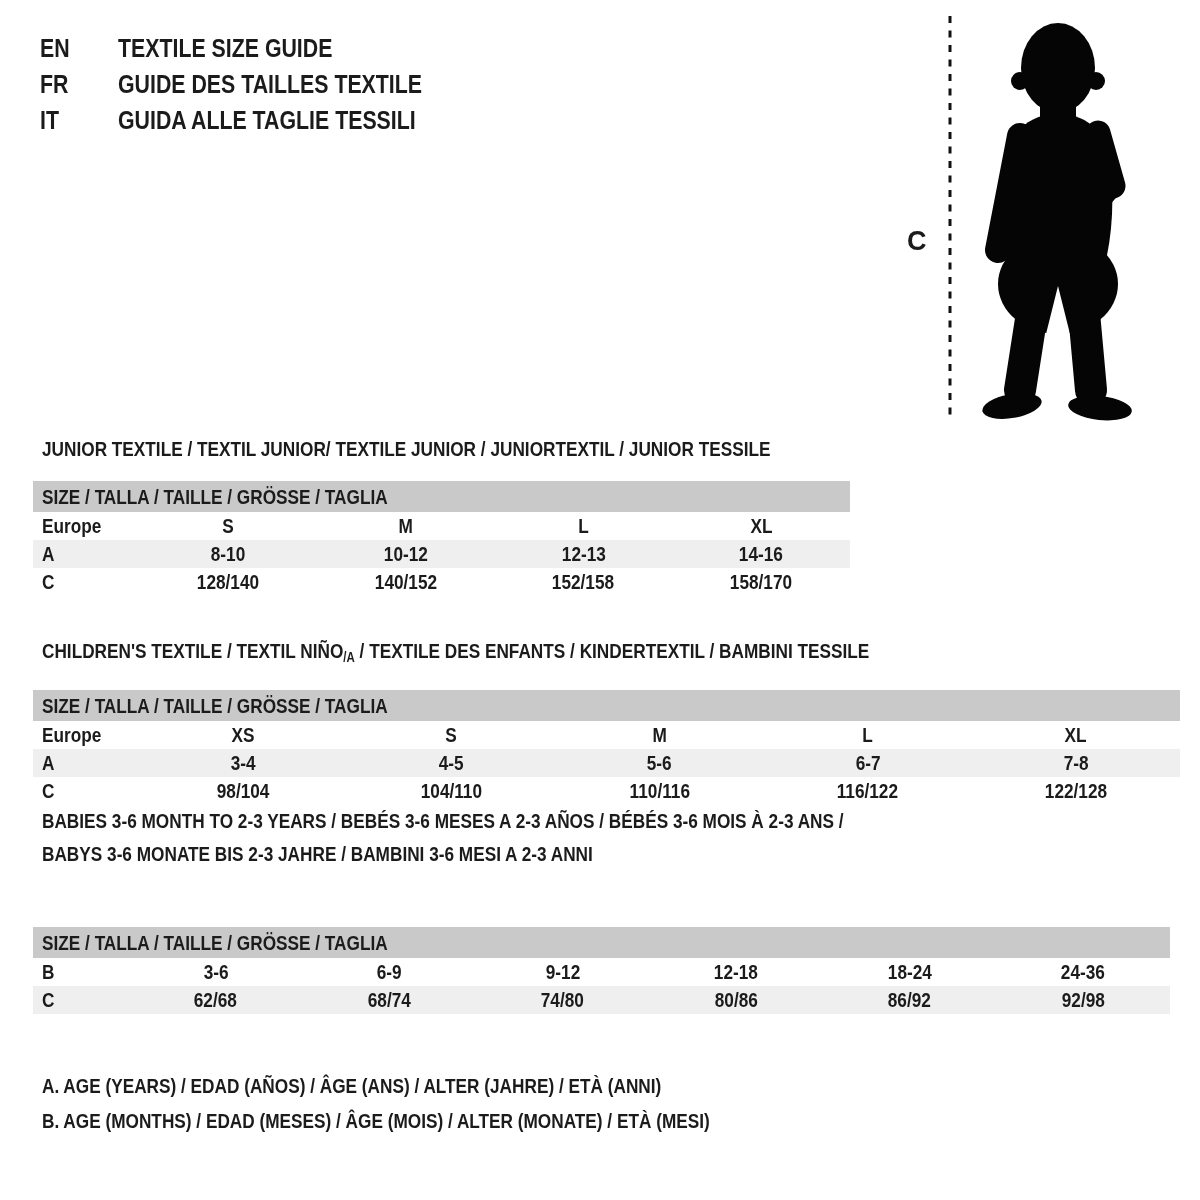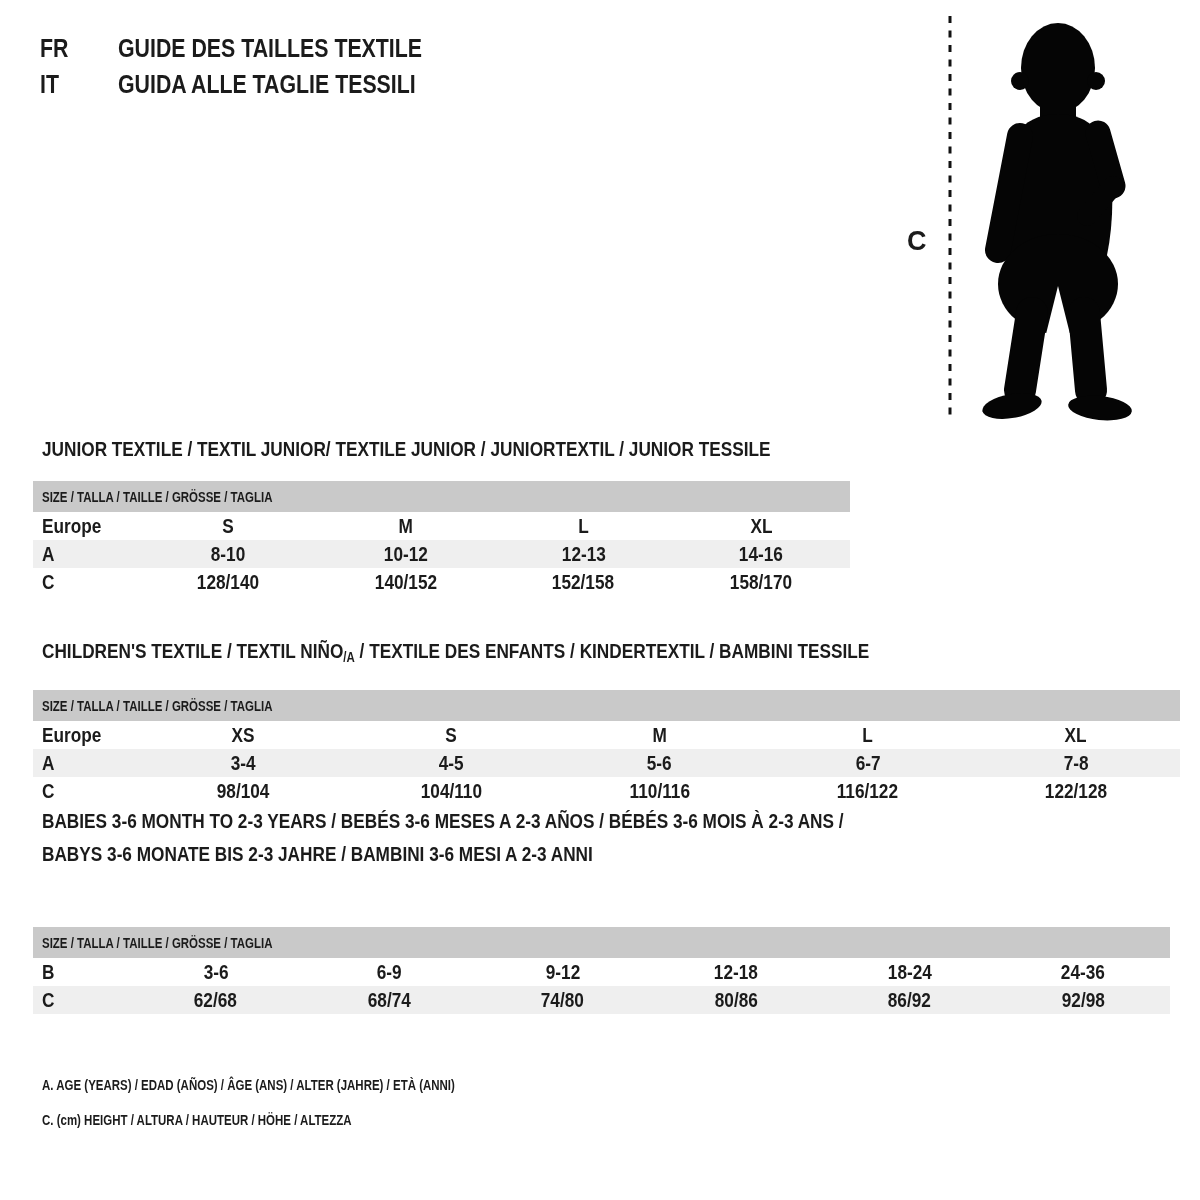--- a/index.html
+++ b/index.html
@@ -20,37 +20,41 @@
   .lang-code { flex:0 0 78px; }
 
   
   .sec-title { font-size:21px; line-height:24px; }
   .sub { font-size:14px; position:relative; top:4px; }
 
   
   .size-table { }
   .size-bar {
     height:31px; background:#c9c9c9; display:flex; align-items:center;
-    padding-left:9px; font-size:14px;
+    padding-left:9px; font-size:21px;
   }
   .trow { display:grid; height:28px; align-items:center; font-size:21px; }
   .trow.shaded { background:#efefef; }
   .labcell { padding-left:9px; text-align:left; }
   .vcell   { text-align:center; }
   #table-junior   .trow { grid-template-columns:106px repeat(4,1fr); }
   #table-children .trow { grid-template-columns:106px repeat(5,1fr); }
   #table-babies   .trow { grid-template-columns:96px  repeat(6,1fr); }
 
   
-  .legend-line { font-size:14px; line-height:35px; }
+  .legend-line { font-size:21px; line-height:35px; }
 </style>
 </head>
 <body>
 
 <div class="abs lang-list">
+  <div class="lang-row">
+    <span class="lang-code"><span class="cond">EN</span></span>
+    <span class="cond">TEXTILE SIZE GUIDE</span>
+  </div>
   <div class="lang-row">
     <span class="lang-code"><span class="cond">FR</span></span>
     <span class="cond">GUIDE DES TAILLES TEXTILE</span>
   </div>
   <div class="lang-row">
     <span class="lang-code"><span class="cond">IT</span></span>
     <span class="cond">GUIDA ALLE TAGLIE TESSILI</span>
   </div>
 </div>
 
@@ -167,14 +171,14 @@
     <span class="vcell"><span class="condc">68/74</span></span>
     <span class="vcell"><span class="condc">74/80</span></span>
     <span class="vcell"><span class="condc">80/86</span></span>
     <span class="vcell"><span class="condc">86/92</span></span>
     <span class="vcell"><span class="condc">92/98</span></span>
   </div>
 </div>
 
 <div class="abs" style="left:42px; top:1068px;">
   <div class="legend-line"><span class="cond">A. AGE (YEARS) / EDAD (AÑOS) / ÂGE (ANS) / ALTER (JAHRE) / ETÀ (ANNI)</span></div>
-  <div class="legend-line"><span class="cond">C. (cm) HEIGHT / ALTURA / HAUTEUR / HÖHE / ALTEZZA</span></div>
+  <div class="legend-line"><span class="cond">B. AGE (MONTHS) / EDAD (MESES) / ÂGE (MOIS) / ALTER (MONATE) / ETÀ (MESI)</span></div>
 </div>
 
 </body></html>

